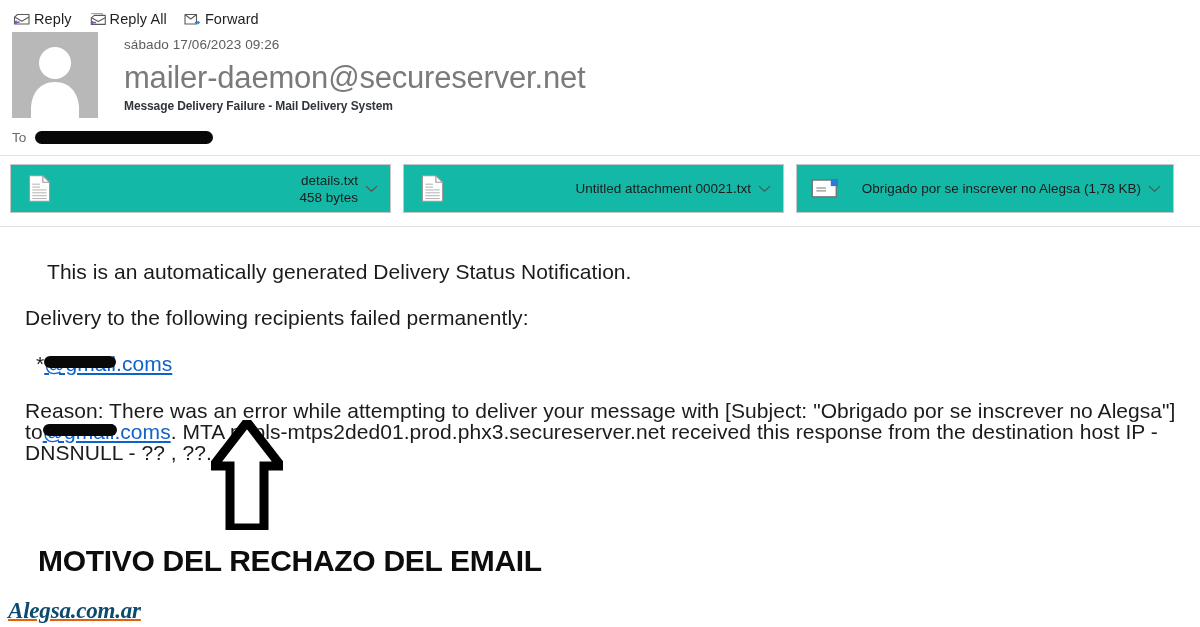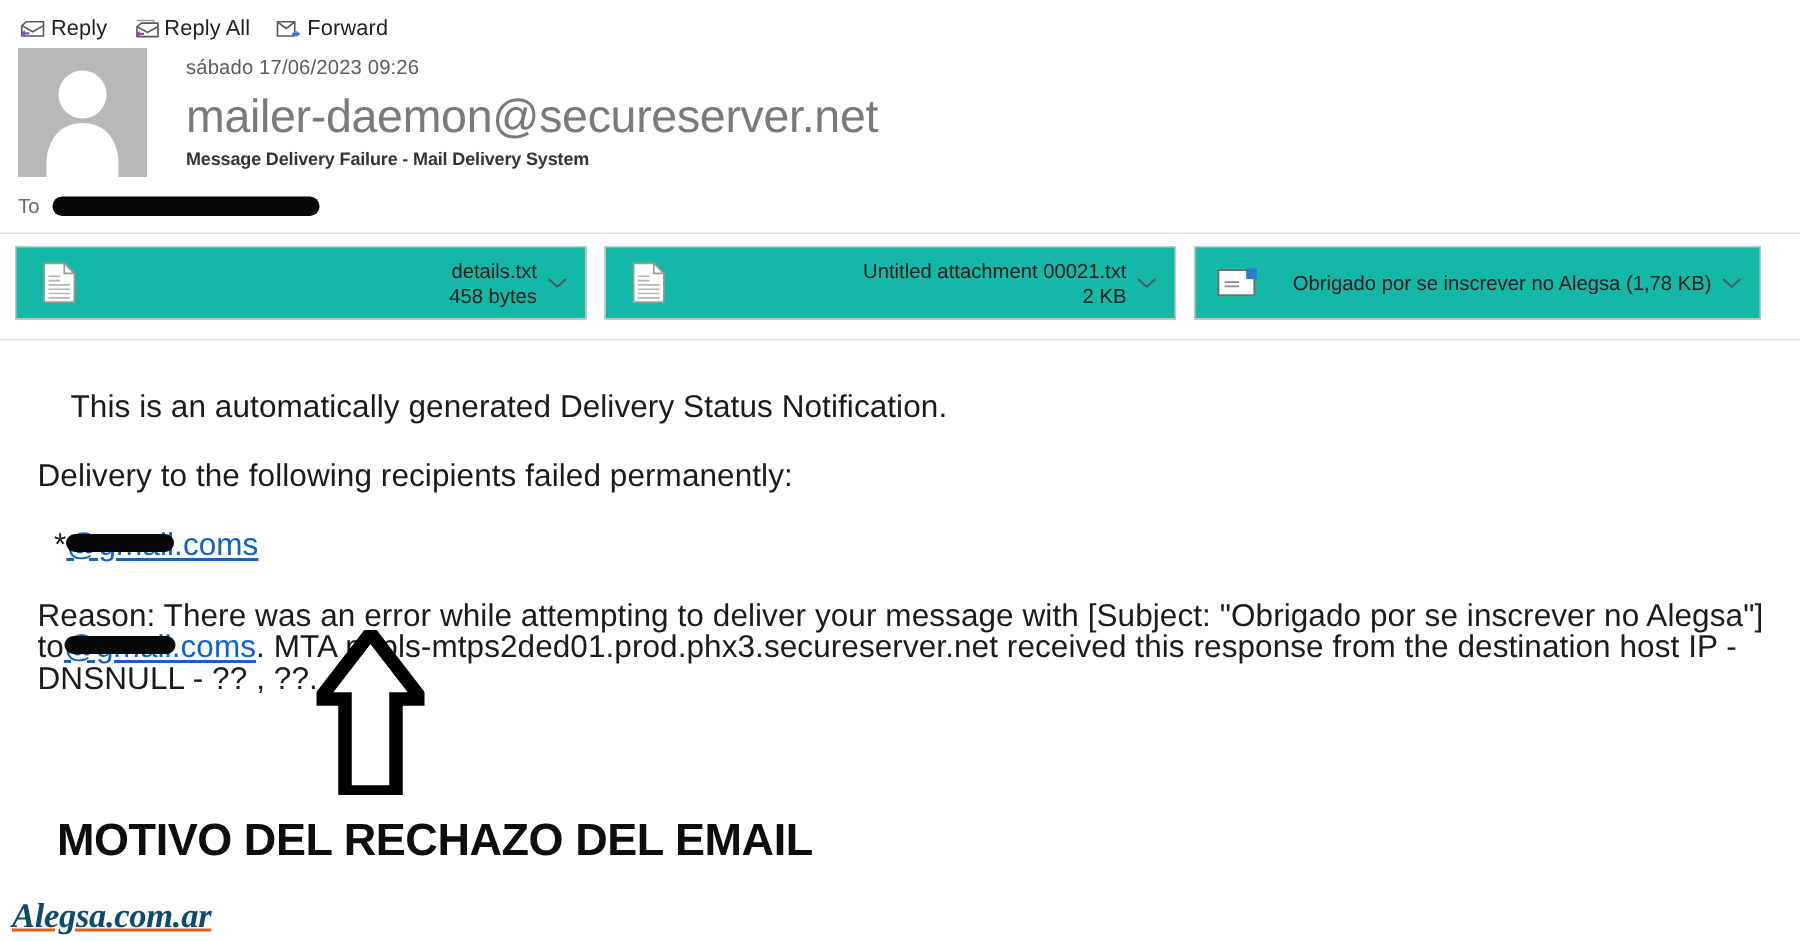--- a/index.html
+++ b/index.html
@@ -332,21 +332,20 @@
             <path d="M4.5 13.5h8"></path>
             <path d="M4.5 16.5h15"></path>
           <path d="M4.5 19.5h15"></path>
             <path d="M4.5 22.5h15"></path>
             <path d="M4.5 25.5h15"></path>
         </g>
       </svg>
     </span>
     <span class="att-text">
       <span class="att-name">Untitled attachment 00021.txt</span>
-      <span class="att-meta">2 KB</span>
     </span>
     <span class="att-chev">
       <svg viewBox="0 0 14 9" width="13" height="8">
         <path d="M1 1.5L7 7 13 1.5" fill="none" stroke="#555555" stroke-width="1.3" stroke-linecap="round" stroke-linejoin="round"></path>
       </svg>
     </span>
   </div>
 
   <div class="att att-3">
     <span class="att-icon">

